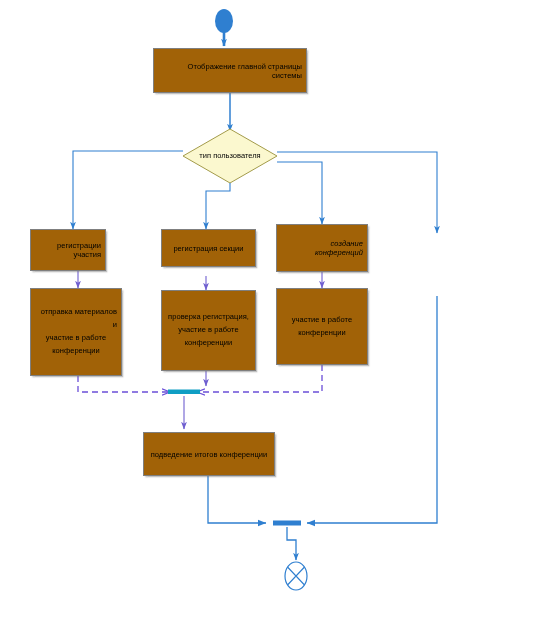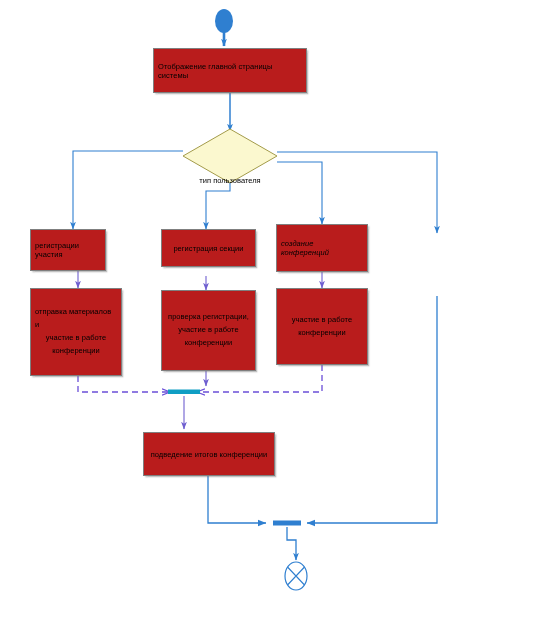--- a/index.html
+++ b/index.html
@@ -21,46 +21,45 @@
     position: absolute;
     left: 0;
     top: 0;
     width: 540px;
     height: 622px;
     pointer-events: none;
   }
   .node-box {
     position: absolute;
     box-sizing: border-box;
-    background: #b91c1c;
+    background: #a16207;
     border: 1px solid #7f7f7f;
     box-shadow: 1.5px 1.5px 1.5px rgba(120,120,120,0.45);
     display: flex;
     align-items: center;
     justify-content: center;
-    text-align: left;
+    text-align: right;
     color: #000000;
     font-size: 7.5px;
     line-height: 1.72;
     letter-spacing: 0.05px;
     padding: 2px 4px;
     z-index: 3;
   }
   .node-box.single-line {
     line-height: 1.2;
   }
   .decision-label {
     position: absolute;
     z-index: 4;
     color: #000000;
     font-size: 7.5px;
     text-align: center;
     white-space: nowrap;
     pointer-events: none;
-    margin-top: 25px;
   }
 </style>
 </head>
 <body>
 
 <div id="diagram-canvas">
 
   <svg id="edge-layer" viewBox="0 0 540 622" width="540" height="622" xmlns="http://www.w3.org/2000/svg">
     <defs>
       <marker id="arrowBlue" markerWidth="9" markerHeight="9" refX="7.2" refY="3.2" orient="auto" markerUnits="userSpaceOnUse">
@@ -149,21 +148,21 @@
   </div>
 
 
   <div class="node-box" style="left:30px; top:288px; width:92px; height:88px; flex-direction:column;">
     <span>отправка материалов и</span>
     <span>участие в работе</span>
     <span>конференции</span>
   </div>
 
   <div class="node-box" style="left:161px; top:290px; width:95px; height:81px; flex-direction:column;">
-    <span>проверка регистрации,</span>
+    <span>проверка регистрация,</span>
     <span>участие в работе</span>
     <span>конференции</span>
   </div>
 
   <div class="node-box" style="left:276px; top:288px; width:92px; height:77px; flex-direction:column;">
     <span>участие в работе</span>
     <span>конференции</span>
   </div>
 
   <div class="node-box single-line" style="left:143px; top:432px; width:132px; height:44px;">

